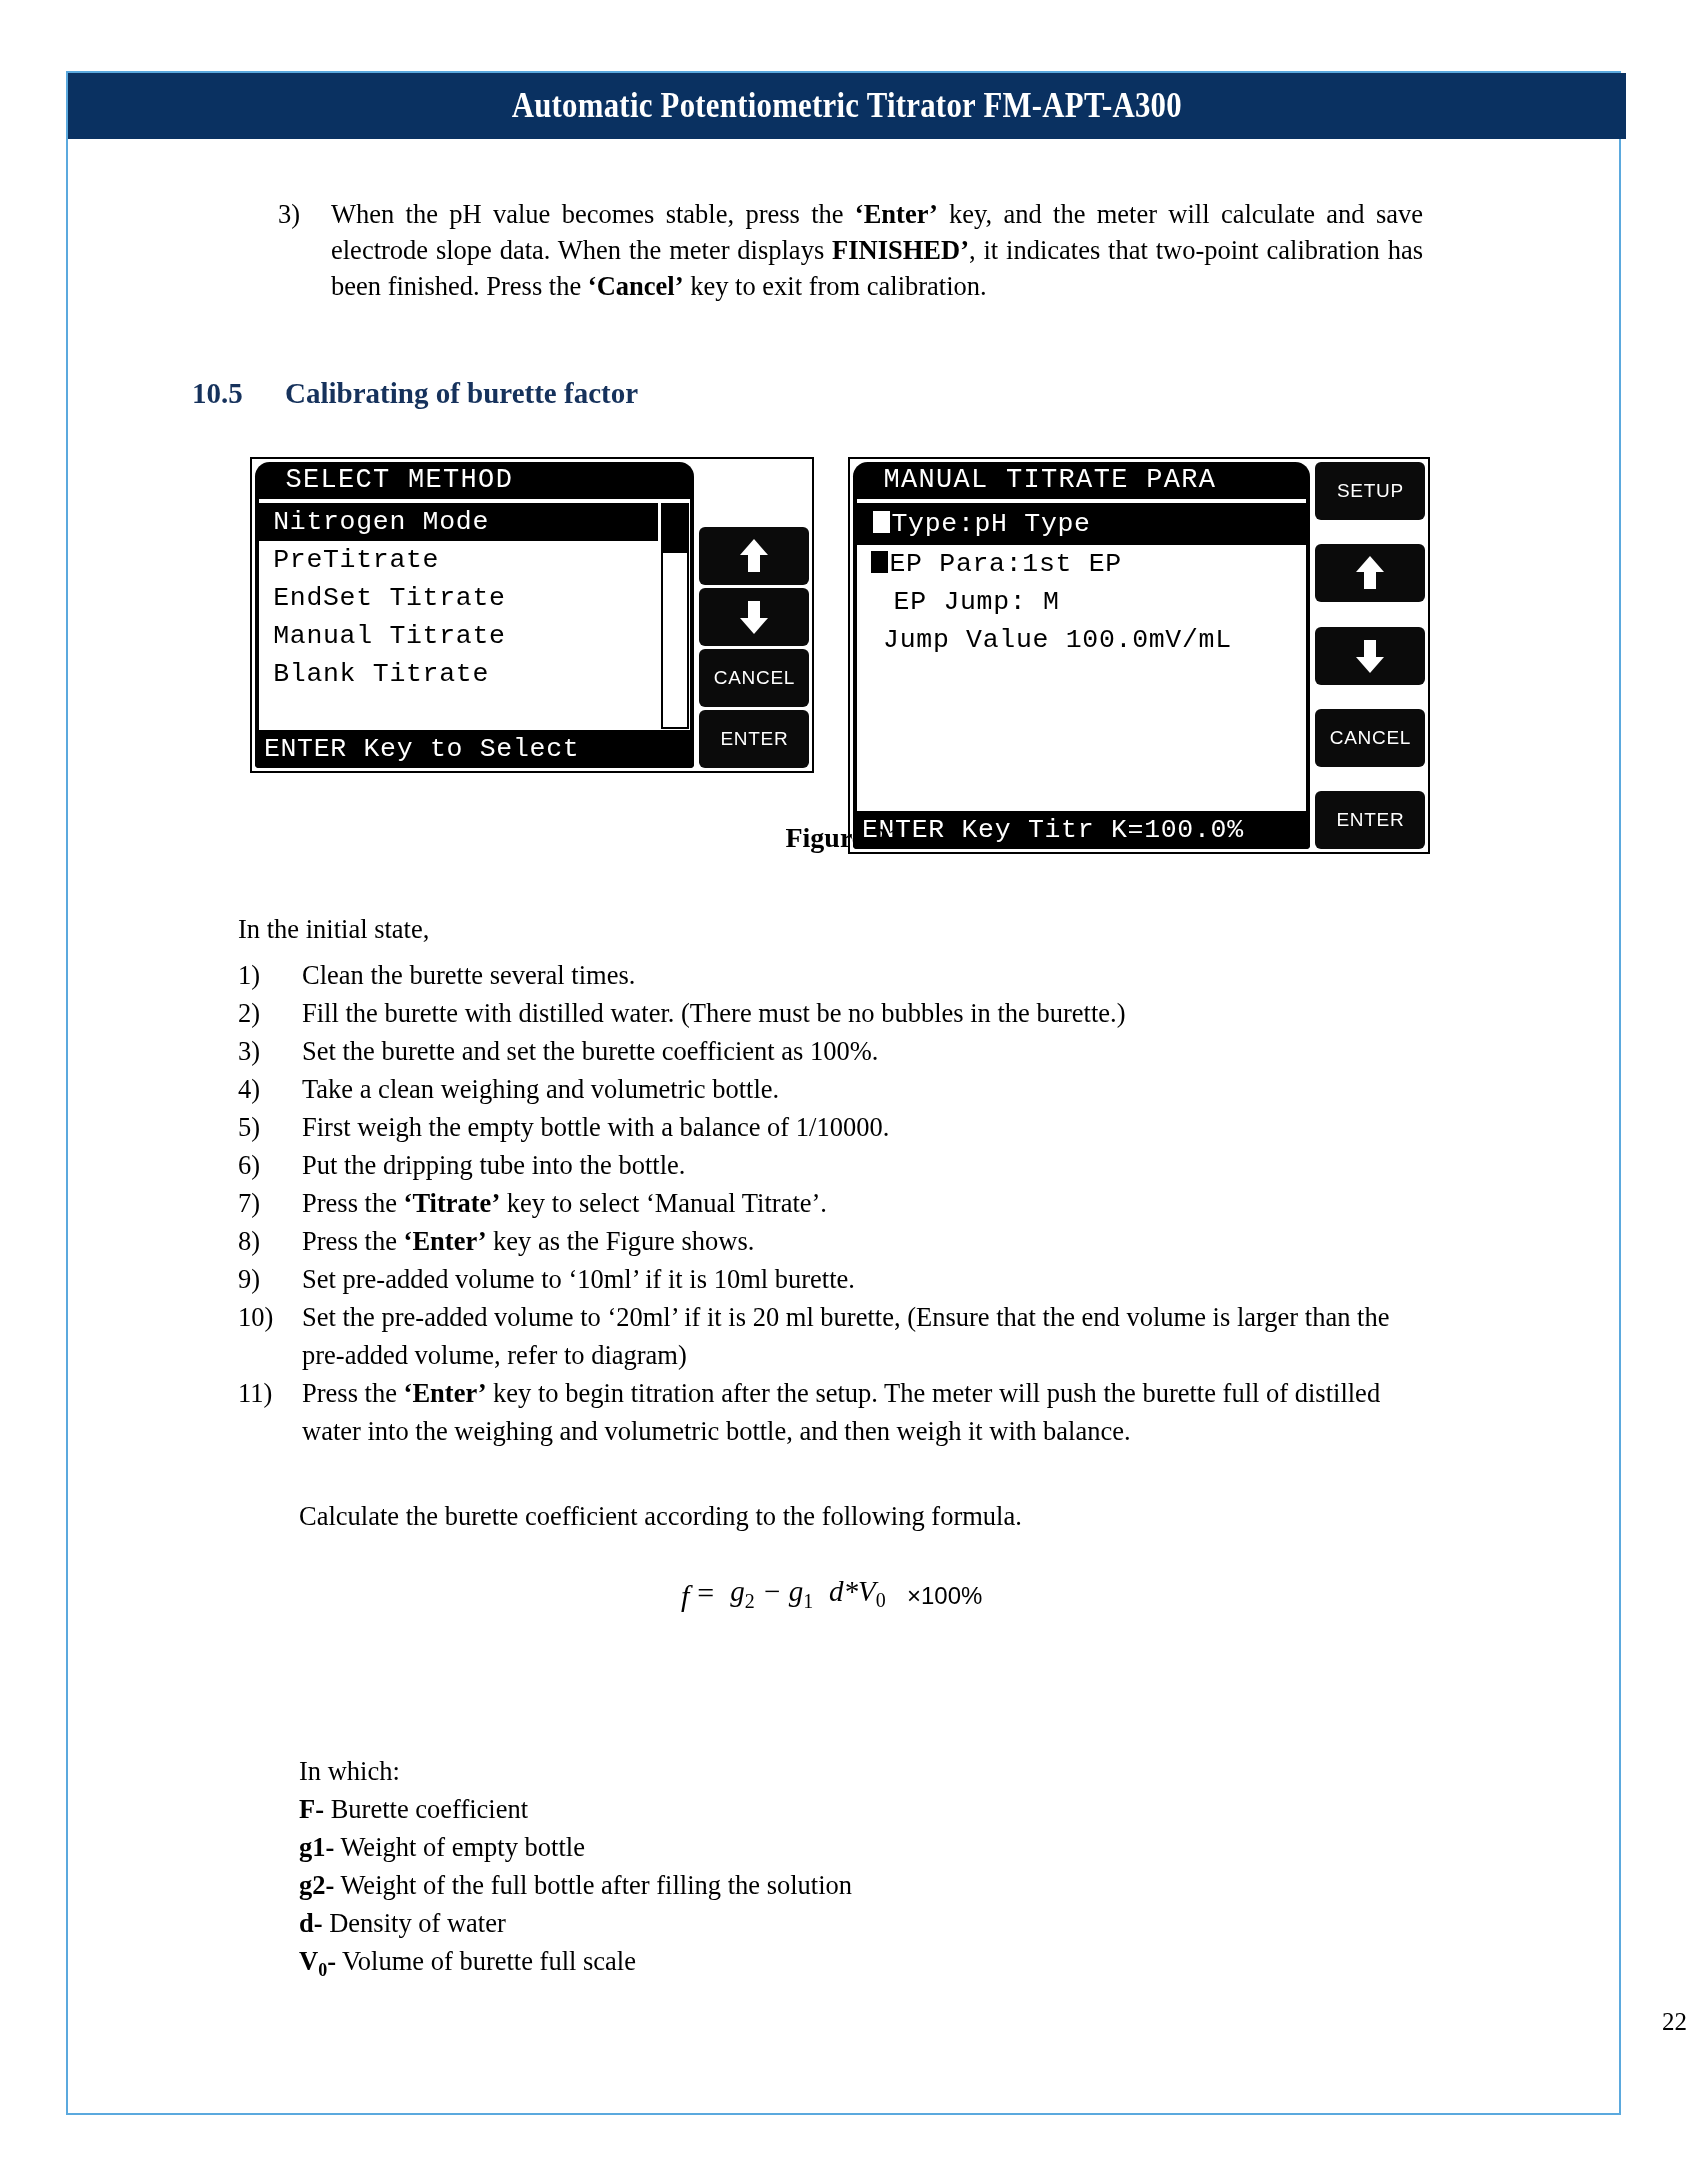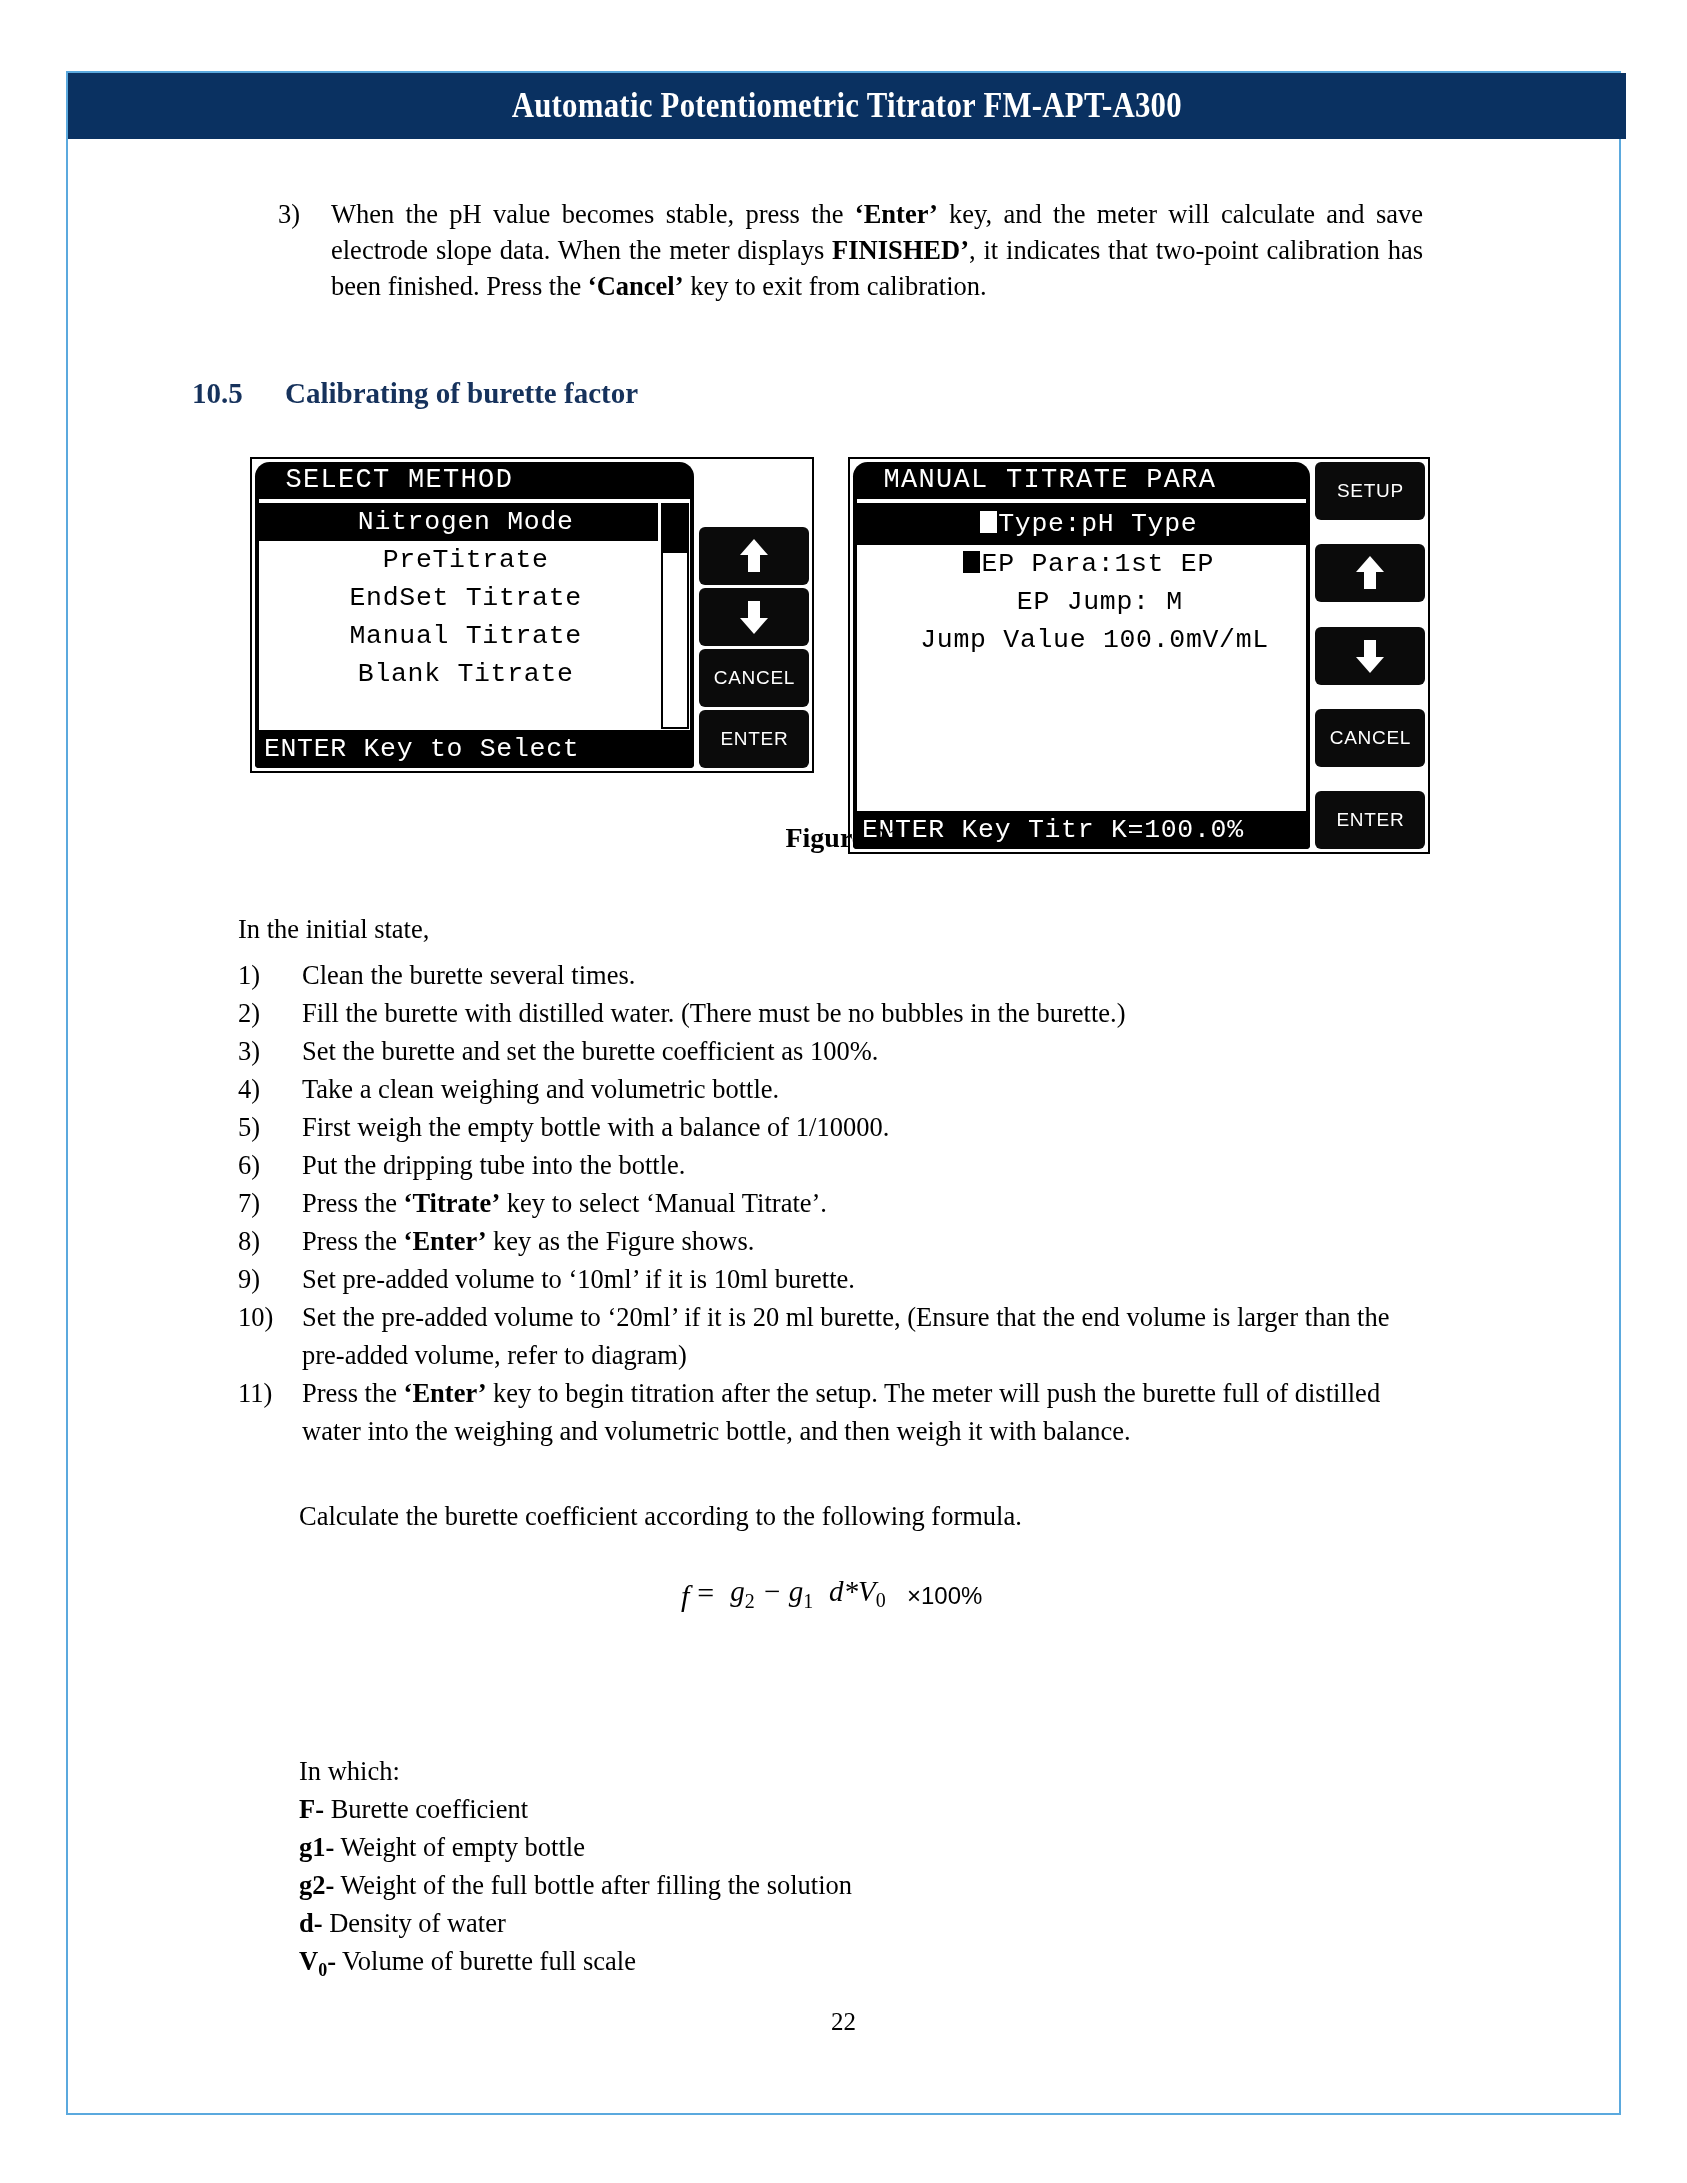--- a/index.html
+++ b/index.html
@@ -123,21 +123,20 @@
     letter-spacing: 1.3px;
     white-space: nowrap;
     flex: 0 0 auto;
   }
   .lcd-body {
     background: #ffffff;
     flex: 1 1 auto;
     margin: 0 4px;
     position: relative;
     display: flex;
-    text-align: center;
   }
   .lcd-list {
     flex: 1 1 auto;
     padding: 4px 0 0 0;
     position: relative;
   }
   .lcd-row {
     font-family: "Liberation Mono", monospace;
     font-size: 26.5px;
     line-height: 38px;
@@ -341,21 +340,21 @@
   #defs .d-line { white-space: nowrap; }
   #defs .d-sym { font-weight: bold; }
   .sub0 { font-size: 18px; vertical-align: sub; }
 
   
   #page-num {
     position: absolute;
     left: 0;
     top: 2008px;
     width: 1687px;
-    text-align: center;
+    text-align: right;
     font-size: 25px;
   }
 </style>
 </head>
 <body>
 
 <div id="page-frame"></div>
 
 <div id="header-bar">
   <div id="header-title">Automatic Potentiometric Titrator FM-APT-A300</div>

